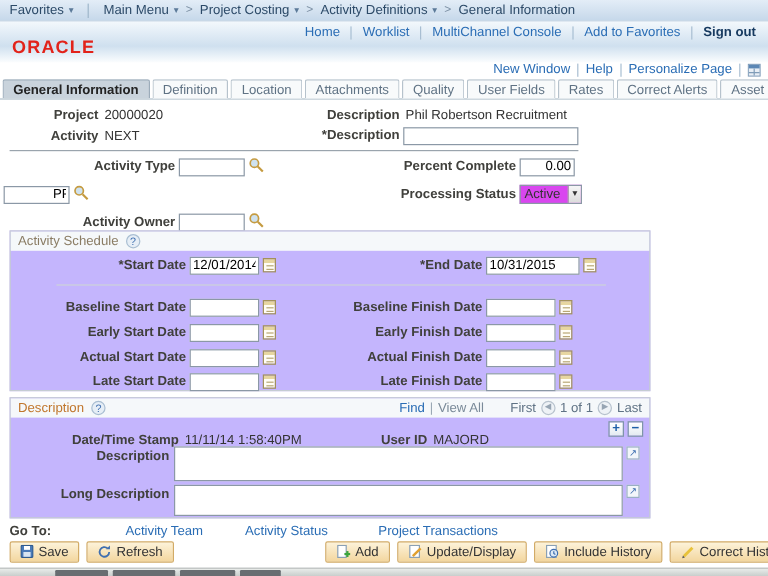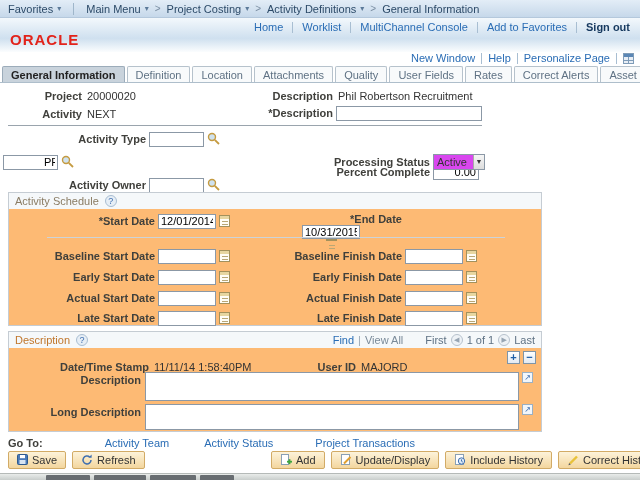--- a/index.html
+++ b/index.html
@@ -50,21 +50,21 @@
   .cal { width:11px; height:12px; border:1px solid #a3915c;
     background:linear-gradient(#e7d6a0 0 3px,#fffdf6 3px); display:inline-block;
     position:relative; margin-left:3px; cursor:pointer; }
   .cal::after { content:""; position:absolute; left:2px; top:5px; width:6px; height:1px;
     background:#b9a775; box-shadow:0 3px 0 #b9a775; }
   .help { width:12px; height:12px; border-radius:50%; background:#e6eef6; border:1px solid #a9bed2;
     color:#3f6fb0; font-size:9px; line-height:10px; text-align:center; display:inline-block;
     margin-left:6px; cursor:pointer; }
 
   
-  .group { position:absolute; border:1px solid #c5ccd3; background:#fdba74; }
+  .group { position:absolute; border:1px solid #c5ccd3; background:#c4b5fd; }
   .group-hd { height:16px; display:flex; align-items:center; padding:0 6px;
     background:#f5f8fa; }
   .group-title-schedule { color:#8a7c64; }
   .group-title-desc { color:#c0762c; }
 
   .fake-select { display:inline-flex; align-items:center; height:16px; border:1px solid #8b98a6;
     background:#d946ef; margin-left:3px; cursor:pointer; }
   .fake-select .sv { padding:0 3px; flex:1; }
   .fake-select .sarrow { width:11px; height:14px; background:linear-gradient(#f6f6f6,#dcdcdc);
     border-left:1px solid #aaa; font-size:7px; color:#333; text-align:center; line-height:14px; }
@@ -198,21 +198,21 @@
   <div class="frow" style="left:0px; top:131px;">
     <span class="lbl" style="width:146px">Activity Type</span>
     <input class="inp" style="width: 55px;" value="">
     <span class="mag">
       <svg width="13" height="13" viewBox="0 0 13 13">
           <circle cx="5" cy="5" r="3.5" fill="#cfe2ef" stroke="#c59b40" stroke-width="1.4"></circle>
           <line x1="7.8" y1="7.8" x2="12" y2="12" stroke="#c59b40" stroke-width="1.8"></line>
         </svg>
     </span>
   </div>
-  <div class="frow" style="left:252px; top:131px;margin-top:33px;">
+  <div class="frow" style="left:252px; top:131px;">
     <span class="lbl" style="width:178px">Percent Complete</span>
     <input class="inp" style="width: 46px; text-align: right;" value="0.00">
   </div>
 
   <div class="frow" style="left:0px; top:154px;">
     <input class="inp" style="width: 55px; padding-left: 40px;" value="PPC">
     <span class="mag">
       <svg width="13" height="13" viewBox="0 0 13 13">
           <circle cx="5" cy="5" r="3.5" fill="#cfe2ef" stroke="#c59b40" stroke-width="1.4"></circle>
           <line x1="7.8" y1="7.8" x2="12" y2="12" stroke="#c59b40" stroke-width="1.8"></line>
@@ -242,23 +242,23 @@
     <div class="group-hd">
       <span class="group-title-schedule">Activity Schedule</span>
       <span class="help">?</span>
     </div>
 
     <div class="frow" style="left:0px; top:20px;">
       <span class="lbl" style="width:146px">*Start Date</span>
       <input class="inp" style="width: 58px;" value="12/01/2014">
       <span class="cal"></span>
     </div>
-    <div class="frow" style="left:248px; top:20px;flex-direction:column;">
+    <div class="frow" style="left:248px; top:20px;">
       <span class="lbl" style="width:145px">*End Date</span>
-      <input class="inp" style="width: 58px;" value="10/31/2015">
+      <input class="inp" style="width: 78px;" value="10/31/2015">
       <span class="cal"></span>
     </div>
 
     <div class="sep-line" style="top:44px; left:38px; width:458px; border-top-color:#ccd3d9;"></div>
 
     <div class="frow" style="left:0px; top:55px;">
       <span class="lbl" style="width:146px">Baseline Start Date</span>
       <input class="inp" style="width: 58px;" value="">
       <span class="cal"></span>
     </div>

